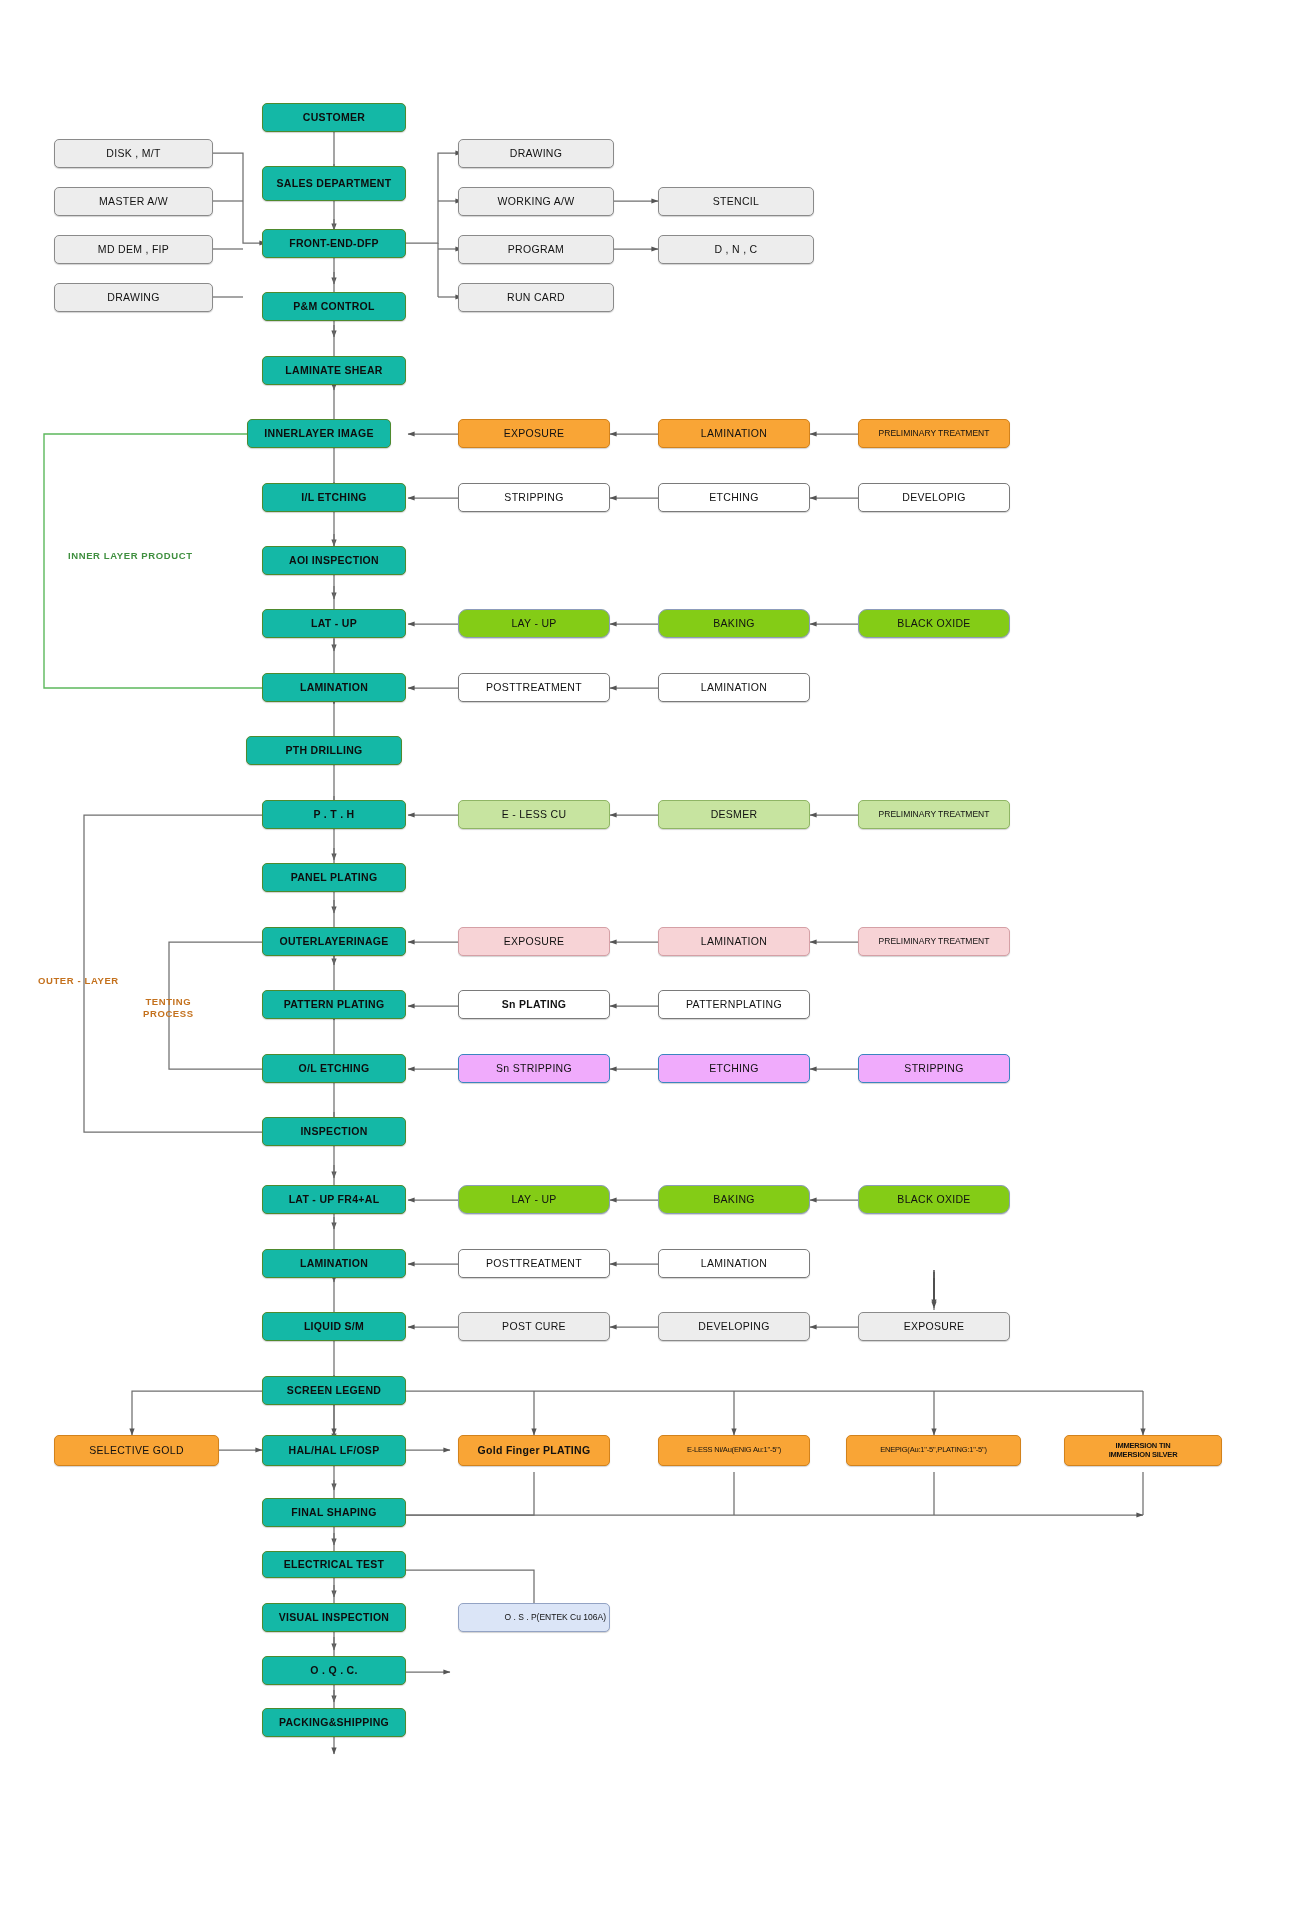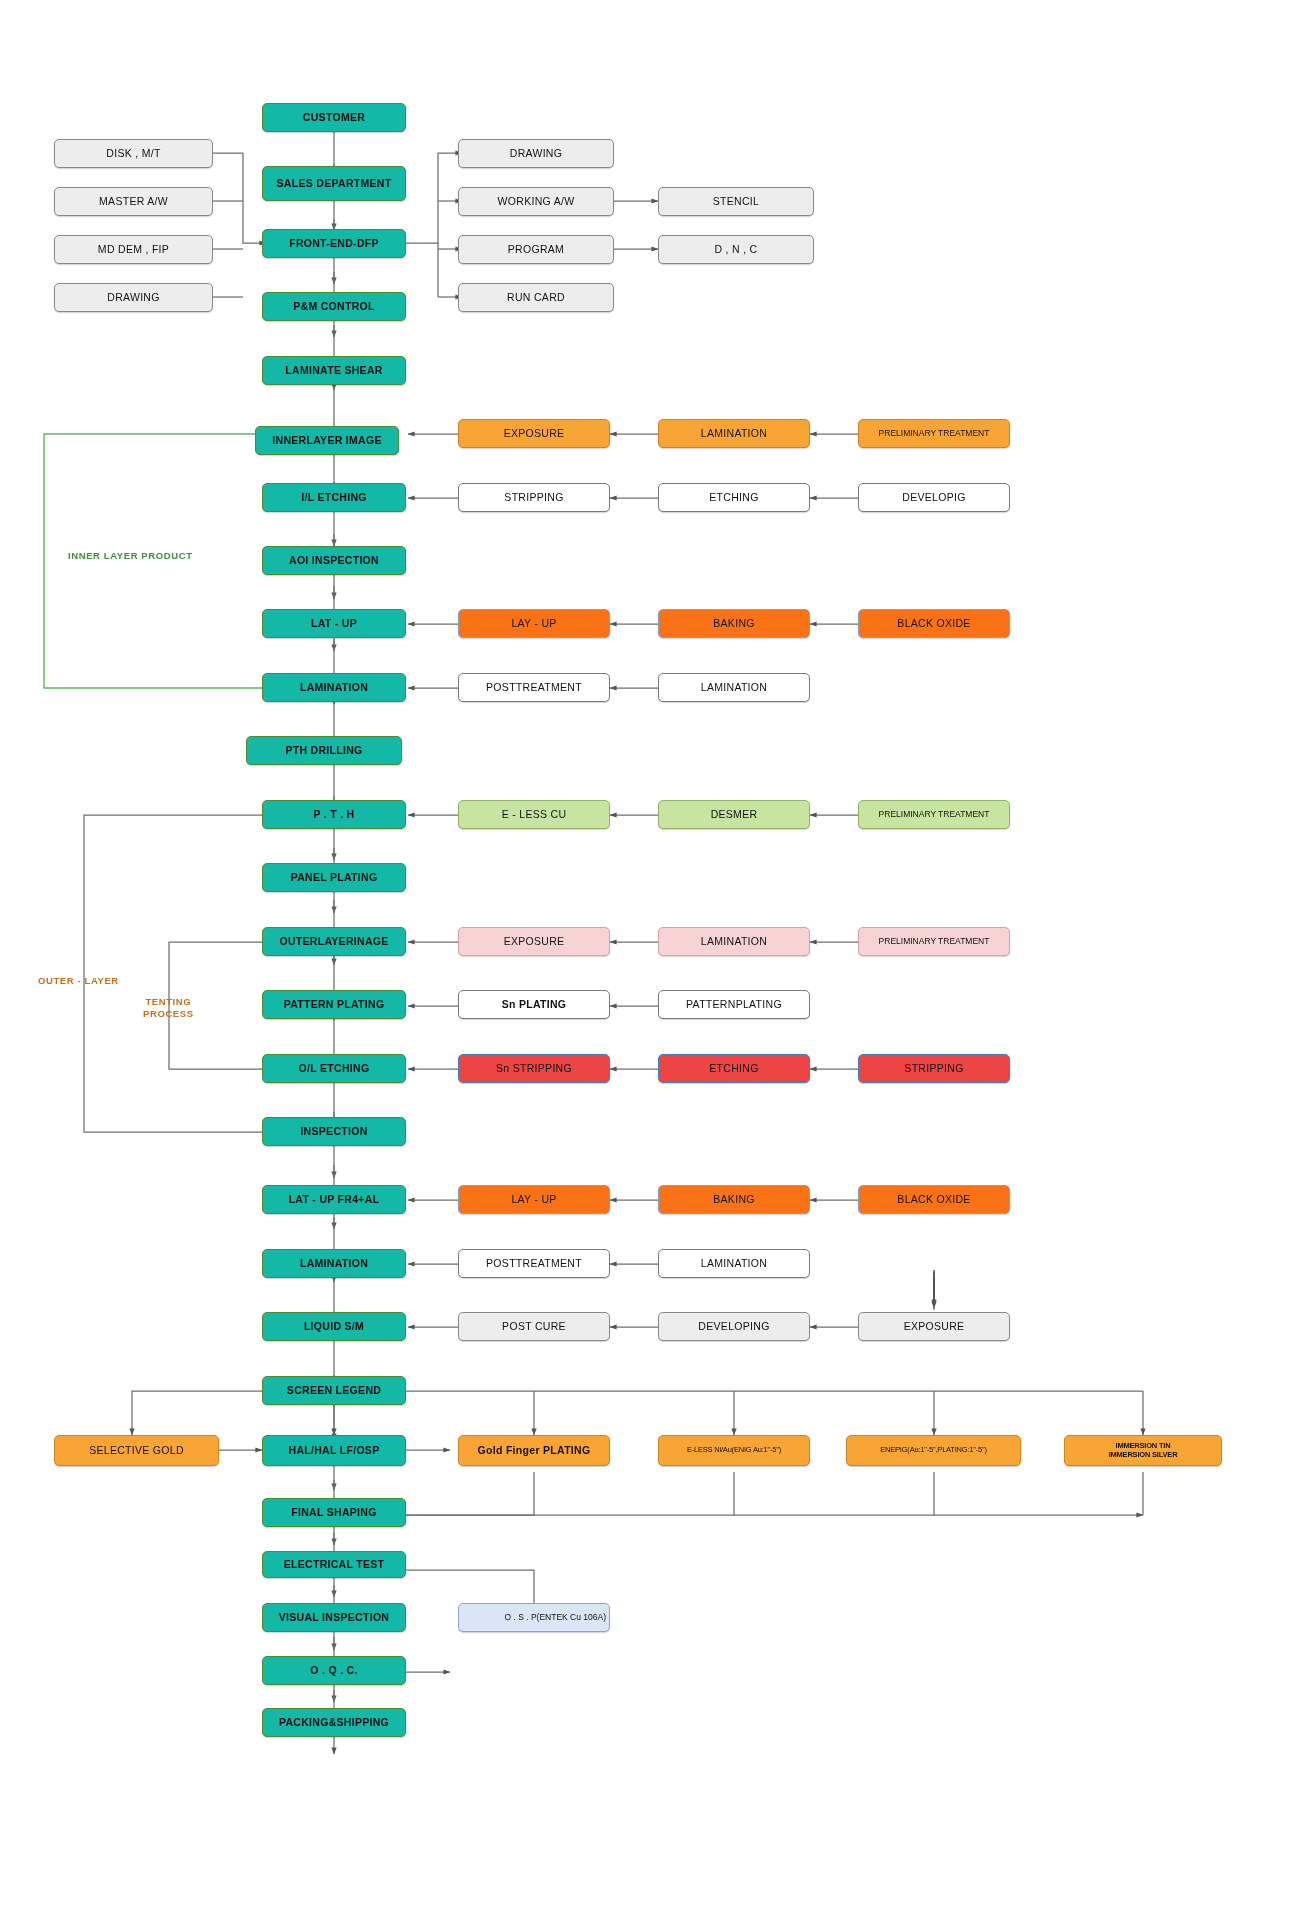--- a/index.html
+++ b/index.html
@@ -31,24 +31,24 @@
     line-height:1.15;
     padding:2px 3px;
     box-shadow:0 1px 1px rgba(0,0,0,.18);
     z-index:3;
     white-space:pre-line;
   }
   .green{background:#14b8a6;border-color:#4e8a2e;color:#0d0d0d;font-weight:700;}
   .grey{background:#ededed;border-color:#8a8a8a;}
   .white{background:#ffffff;border-color:#7a7a7a;}
   .orange{background:#f9a536;border-color:#d2821c;}
-  .blue{background:#f97316;border-color:#8d9cbb;}
+  .blue{background:#84cc16;border-color:#8d9cbb;border-radius:9px;}
   .lgreen{background:#c7e4a0;border-color:#8fb565;}
   .pink{background:#f7d3d6;border-color:#d5a0a6;}
-  .midblue{background:#ef4444;border-color:#3b85bf;}
+  .midblue{background:#f0abfc;border-color:#3b85bf;}
   .paleblue{background:#dbe5f7;border-color:#93a3c4;}
   .tinytext{font-size:8.5px;letter-spacing:0;}
   .xtinytext{font-size:7.5px;letter-spacing:-.2px;}
   .bold{font-weight:bold;}
   .zlabel{
     position:absolute;
     font-size:9.5px;
     letter-spacing:.6px;
     font-weight:bold;
     z-index:4;
@@ -235,21 +235,21 @@
   <div class="node grey" style="left:458px;top:283px;width:156px;height:29px;">
     <span>RUN CARD</span>
   </div>
   <div class="node grey" style="left:658px;top:187px;width:156px;height:29px;">
     <span>STENCIL</span>
   </div>
   <div class="node grey" style="left:658px;top:235px;width:156px;height:29px;">
     <span>D , N , C</span>
   </div>
 
-  <div class="node green" style="left:255px;top:419px;width:144px;height:29px;margin-top:7px;">
+  <div class="node green" style="left:247px;top:419px;width:144px;height:29px;">
     <span>INNERLAYER IMAGE</span>
   </div>
   <div class="node orange" style="left:458px;top:419px;width:152px;height:29px;">
     <span>EXPOSURE</span>
   </div>
   <div class="node orange" style="left:658px;top:419px;width:152px;height:29px;">
     <span>LAMINATION</span>
   </div>
   <div class="node orange tinytext" style="left:858px;top:419px;width:152px;height:29px;">
     <span>PRELIMINARY TREATMENT</span>

